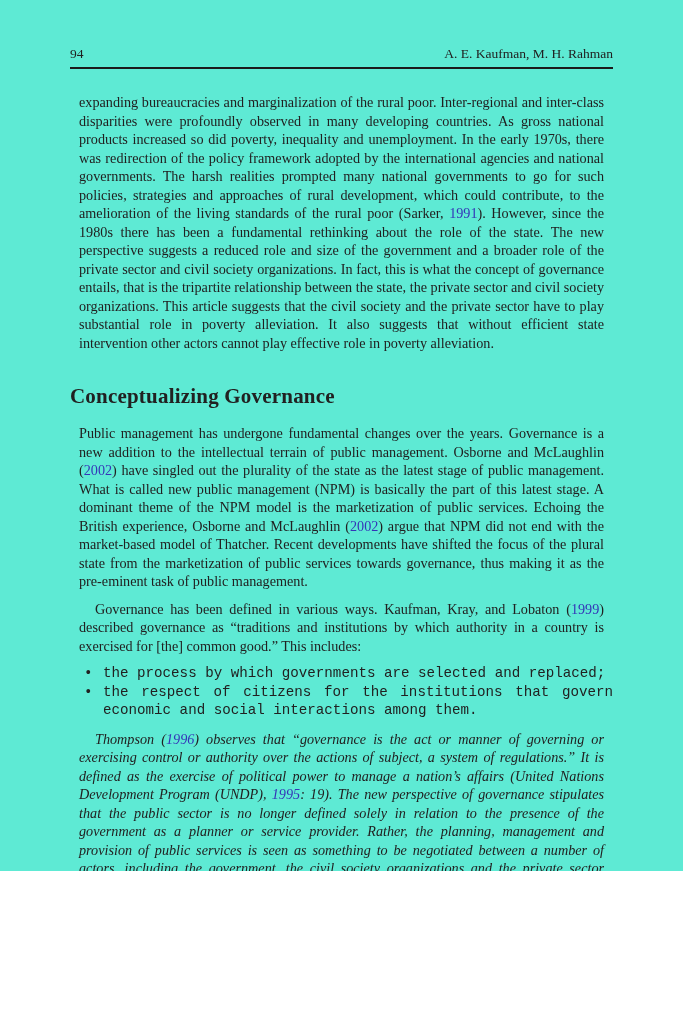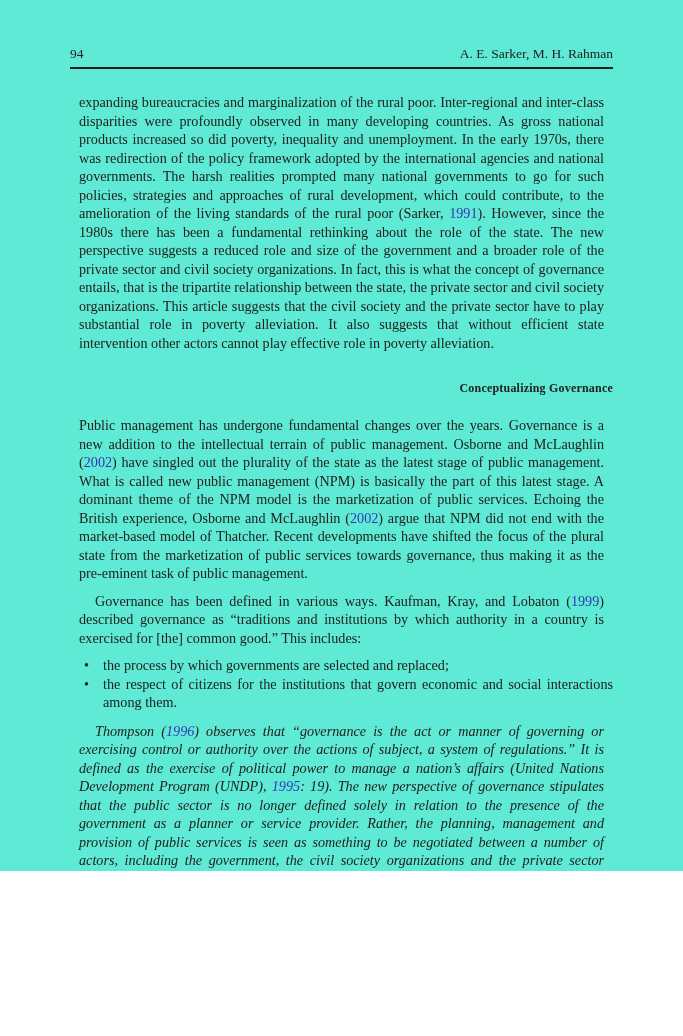--- a/index.html
+++ b/index.html
@@ -40,30 +40,31 @@
     margin: 9px;
   }
   .article-body p.indent {
     text-indent: 16px;
   }
   .article-body p.cont {
     text-align-last: justify;
     font-style: italic;
   }
   .article-body h2 {
-    font-size: 12px;
+    font-size: 21px;
     line-height: 17px;
-    margin: 28px 0 19px 0;
-    text-align: right;
+    margin: 36px 0 19px 0;
+    text-align: left;
     letter-spacing: 0.2px;
   }
   .article-body ul {
     list-style: none;
     margin: 8px 0 10px 0;
     padding: 0;
+    font-family: Liberation Mono, monospace;
   }
   .article-body li {
     position: relative;
     padding-left: 33px;
   }
   .article-body li::before {
     content: "\2022";
     position: absolute;
     left: 14px;
     top: 0;
@@ -89,21 +90,21 @@
     padding-bottom: 0px;
   }
 </style>
 </head>
 <body>
 
 <div class="page">
 
   <div class="running-head">
     <span>94</span>
-    <span>A. E. Sarker, M. H. Rahman</span>
+    <span>A. E. Kaufman, M. H. Rahman</span>
   </div>
   <hr class="head-rule">
 
   <div class="article-body">
       <p><span>expanding bureaucracies and marginalization of the rural poor. Inter-regional and inter-class disparities were profoundly observed in many developing countries. As gross national products increased so did poverty, inequality and unemployment. In the early 1970s, there was redirection of the policy framework adopted by the international agencies and national governments. The harsh realities prompted many national governments to go for such policies, strategies and approaches of rural development, which could contribute, to the amelioration of the living standards of the rural poor (Sarker, </span><span class="cite">1991</span><span>). However, since the 1980s there has been a fundamental rethinking about the role of the state. The new perspective suggests a reduced role and size of the government and a broader role of the private sector and civil society organizations. In fact, this is what the concept of governance entails, that is the tripartite relationship between the state, the private sector and civil society organizations. This article suggests that the civil society and the private sector have to play substantial role in poverty alleviation. It also suggests that without efficient state intervention other actors cannot play effective role in poverty alleviation.</span></p>
       <h2>Conceptualizing Governance</h2>
       <p><span>Public management has undergone fundamental changes over the years. Governance is a new addition to the intellectual terrain of public management. Osborne and McLaughlin (</span><span class="cite">2002</span><span>) have singled out the plurality of the state as the latest stage of public management. What is called new public management (NPM) is basically the part of this latest stage. A dominant theme of the NPM model is the marketization of public services. Echoing the British experience, Osborne and McLaughlin (</span><span class="cite">2002</span><span>) argue that NPM did not end with the market-based model of Thatcher. Recent developments have shifted the focus of the plural state from the marketization of public services towards governance, thus making it as the pre-eminent task of public management.</span></p>
       <p class="indent"><span>Governance has been defined in various ways. Kaufman, Kray, and Lobaton (</span><span class="cite">1999</span><span>) described governance as “traditions and institutions by which authority in a country is exercised for [the] common good.” This includes:</span></p>
       <ul>
         <li><span>the process by which governments are selected and replaced;</span></li>

